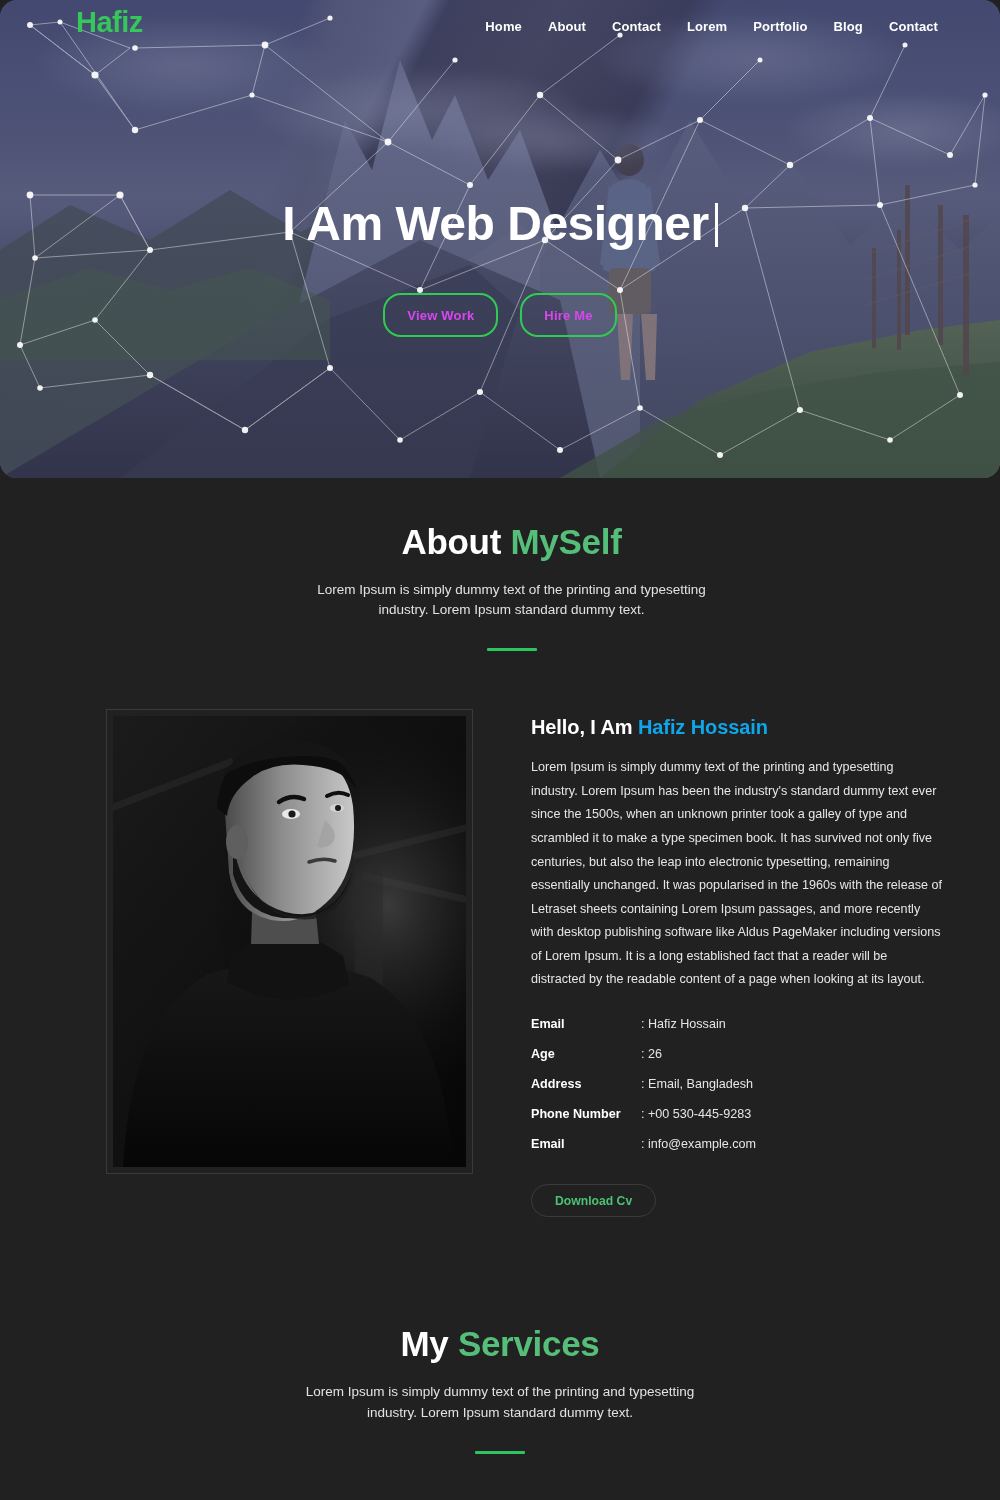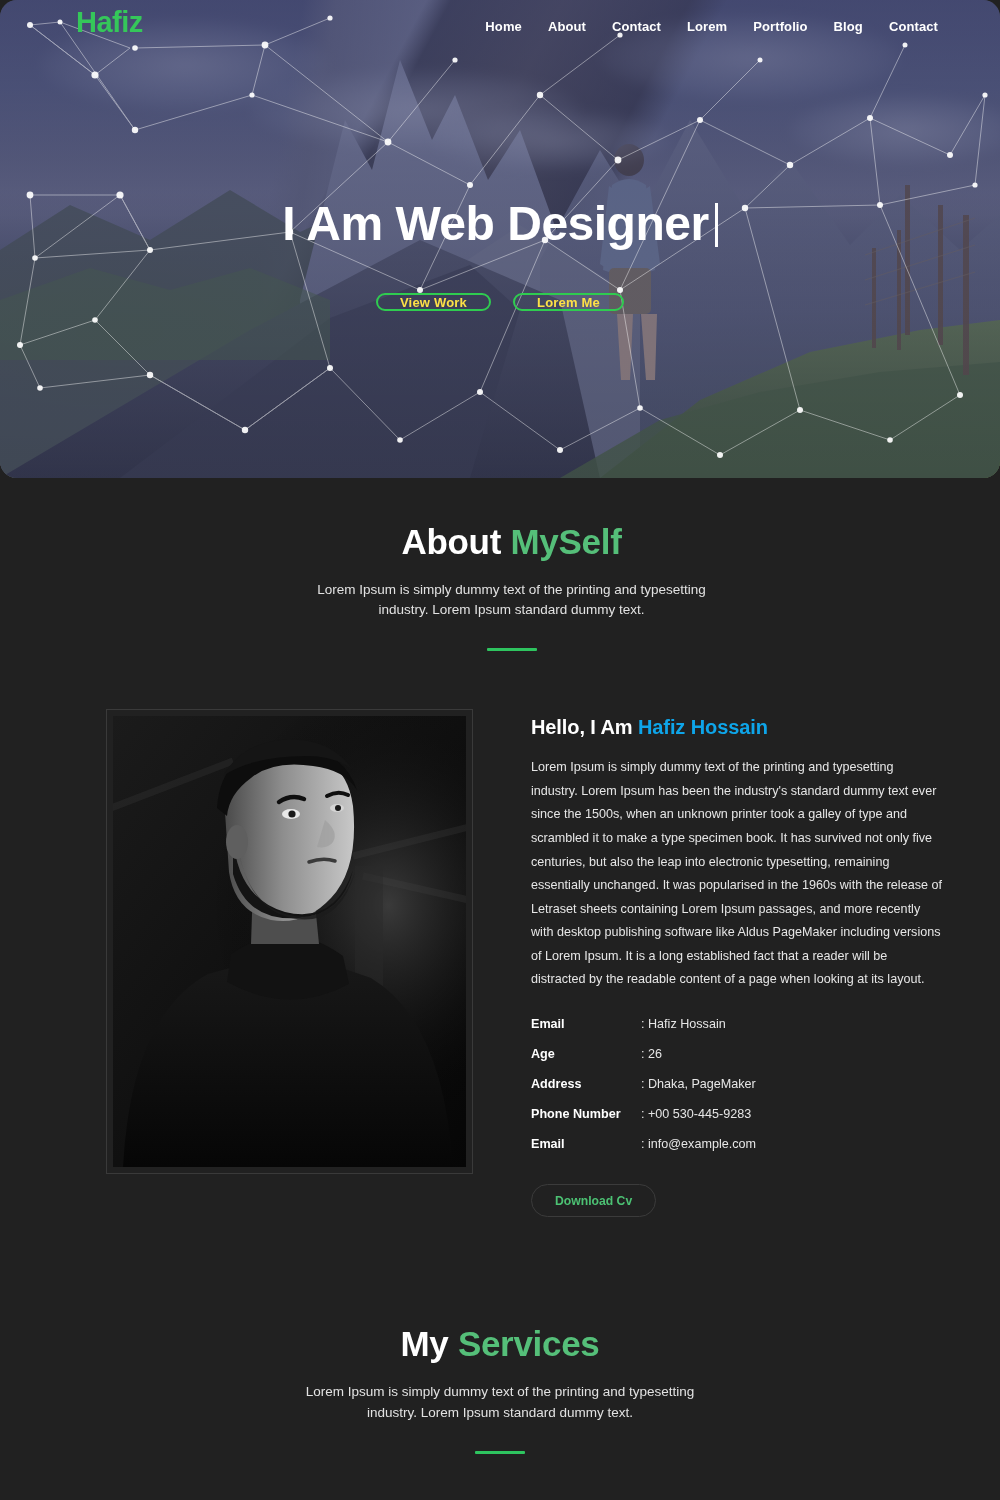--- a/index.html
+++ b/index.html
@@ -78,25 +78,25 @@
     vertical-align:-7px;
     margin-left:6px;
   }
   .hero-buttons {
     display:flex;
     gap:22px;
     margin-top:45px;
   }
   .hero-btn {
     display:flex; align-items:center; justify-content:center;
-    height:18px;
+    height:44px;
     padding:0 22px;
     border:2px solid #2fcc50;
     border-radius:18px;
-    color:#fde047;
+    color:#d946ef;
     font-size:13px;
     font-weight:bold;
     letter-spacing:.2px;
     background:transparent;
     cursor:pointer;
     white-space:nowrap;
   }
 
   
   .navbar {
@@ -387,21 +387,21 @@
       <li><a href="#">Portfolio</a></li>
       <li><a href="#">Blog</a></li>
       <li><a href="#">Contact</a></li>
     </ul>
   </nav>
 
   <div class="hero-inner">
     <h1 class="hero-title"><span>I Am Web Designer</span><span class="type-caret"></span></h1>
     <div class="hero-buttons">
       <button class="hero-btn">View Work</button>
-      <button class="hero-btn">Lorem Me</button>
+      <button class="hero-btn">Hire Me</button>
     </div>
   </div>
 </header>
 
 <section class="section" id="about" style="padding-top:0;padding-left:23px;">
   <div class="section-head" style="padding-top:45px;">
     <h2 class="section-title"><span>About </span><span class="accent">MySelf</span></h2>
     <p class="section-sub">
       <span>Lorem Ipsum is simply dummy text of the printing and typesetting</span><br>
       <span>industry. Lorem Ipsum standard dummy text.</span>
@@ -478,21 +478,21 @@
         <div class="info-row">
           <span class="info-label">Email</span>
           <span class="info-value">: Hafiz Hossain</span>
         </div>
         <div class="info-row">
           <span class="info-label">Age</span>
           <span class="info-value">: 26</span>
         </div>
         <div class="info-row">
           <span class="info-label">Address</span>
-          <span class="info-value">: Dhaka, PageMaker</span>
+          <span class="info-value">: Email, Bangladesh</span>
         </div>
         <div class="info-row">
           <span class="info-label">Phone Number</span>
           <span class="info-value">: +00 530-445-9283</span>
         </div>
         <div class="info-row">
           <span class="info-label">Email</span>
           <span class="info-value">: info@example.com</span>
         </div>
       </div>

